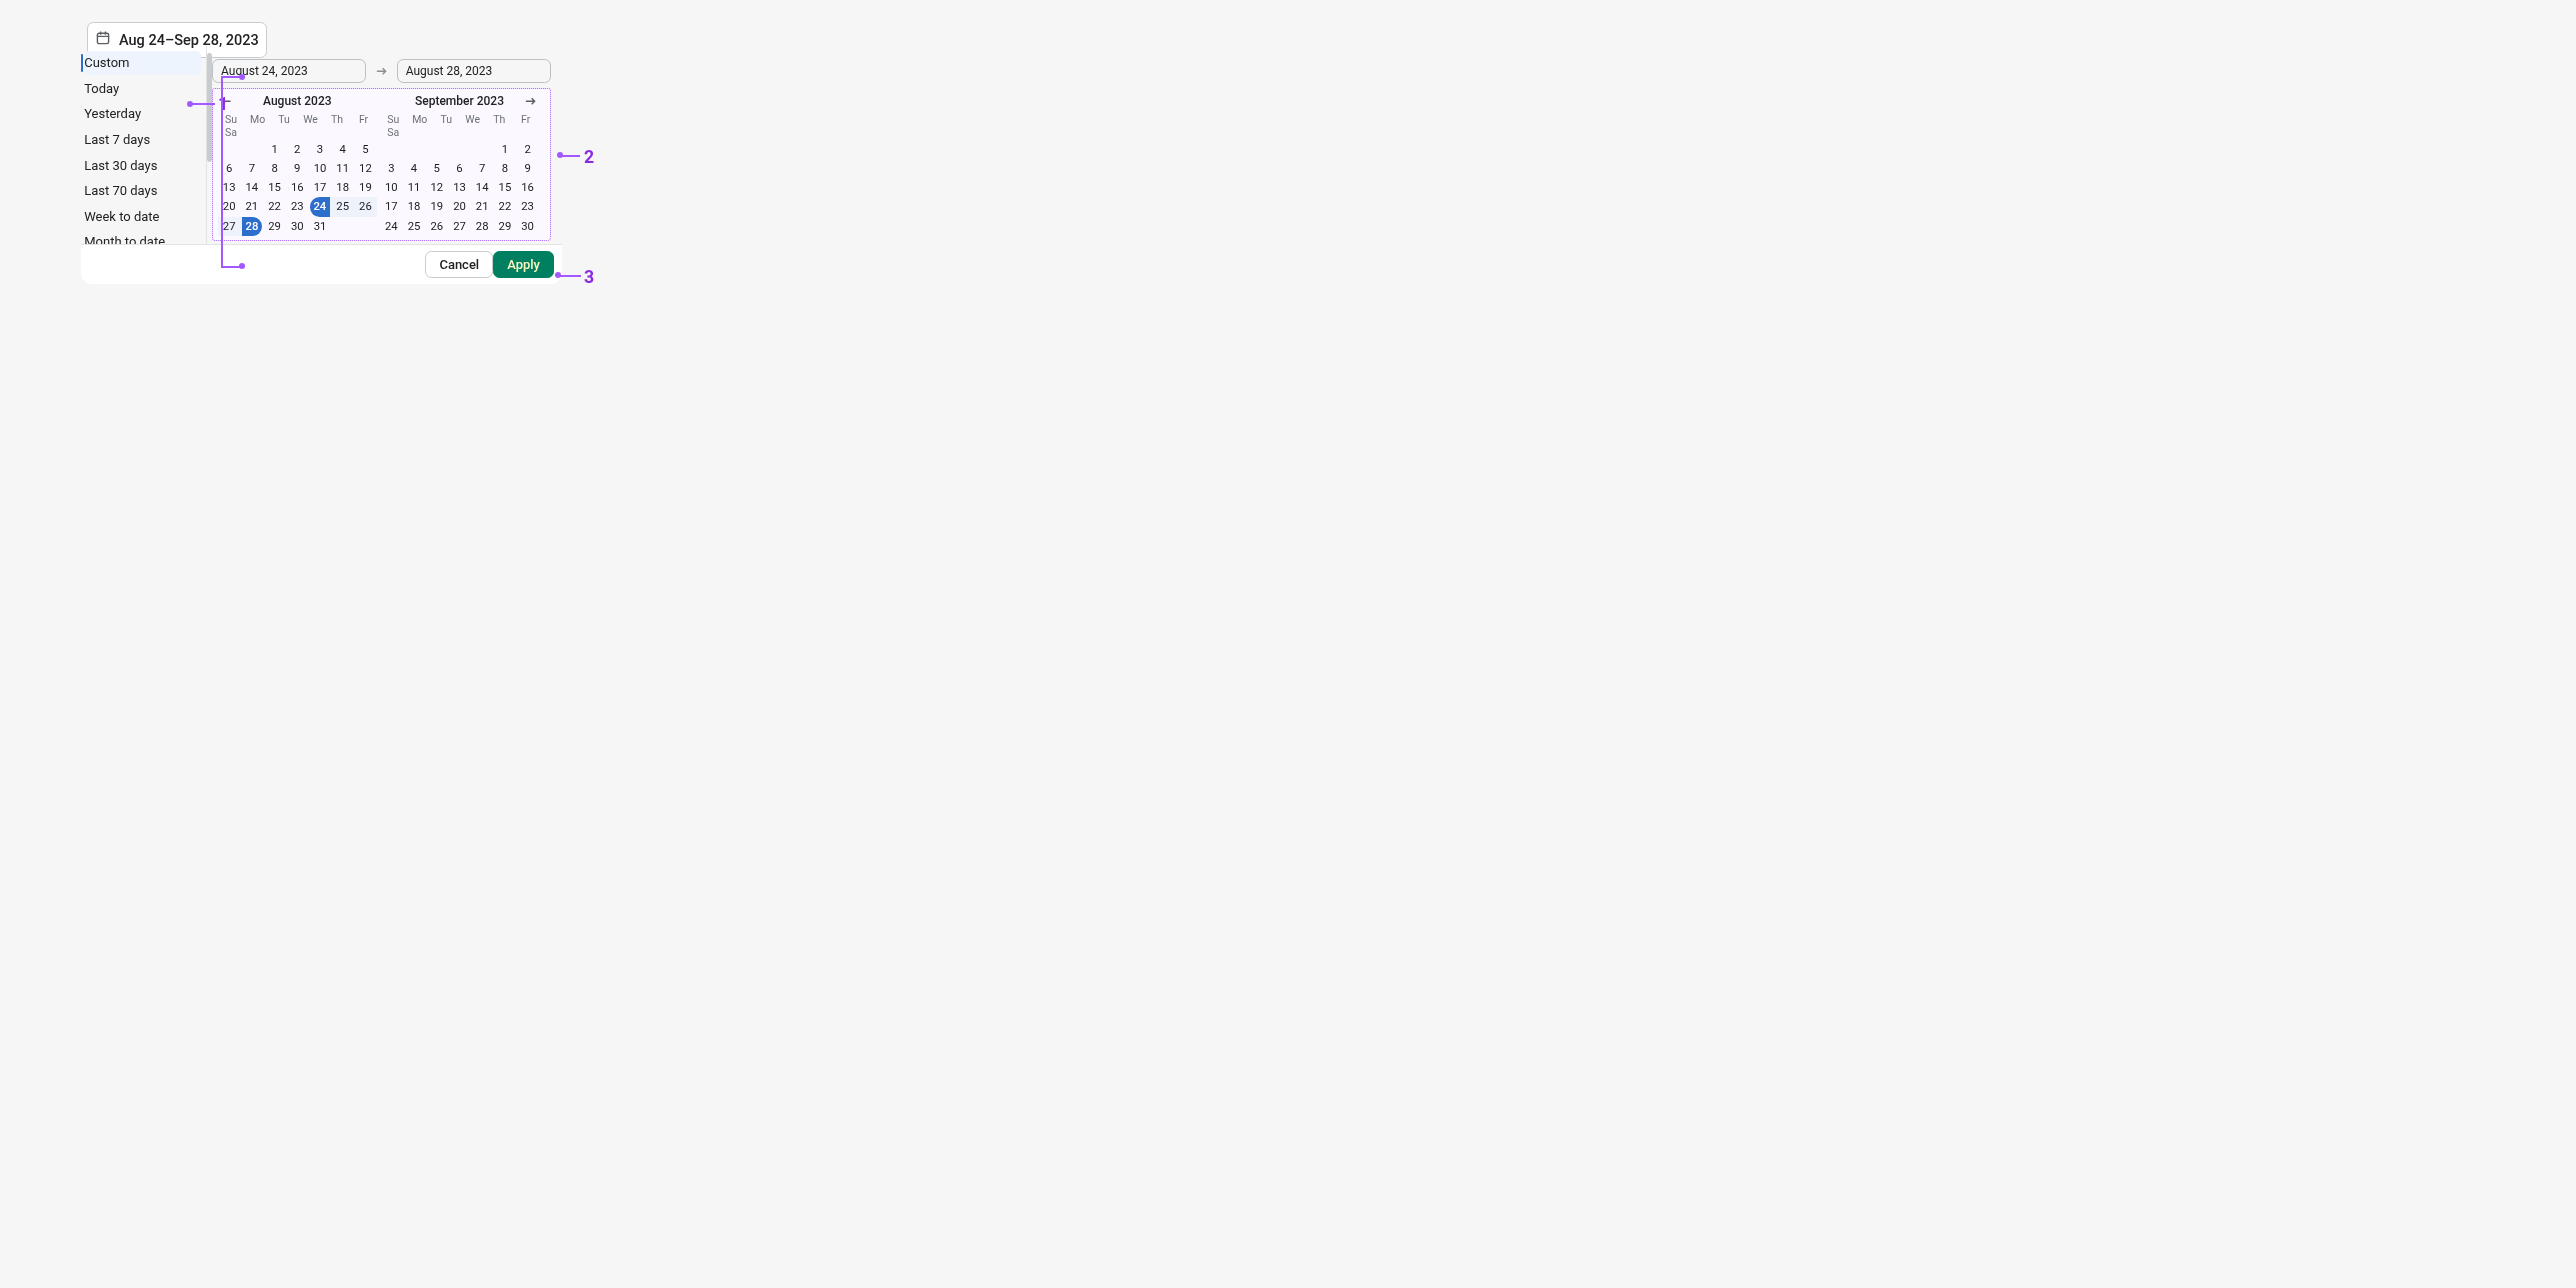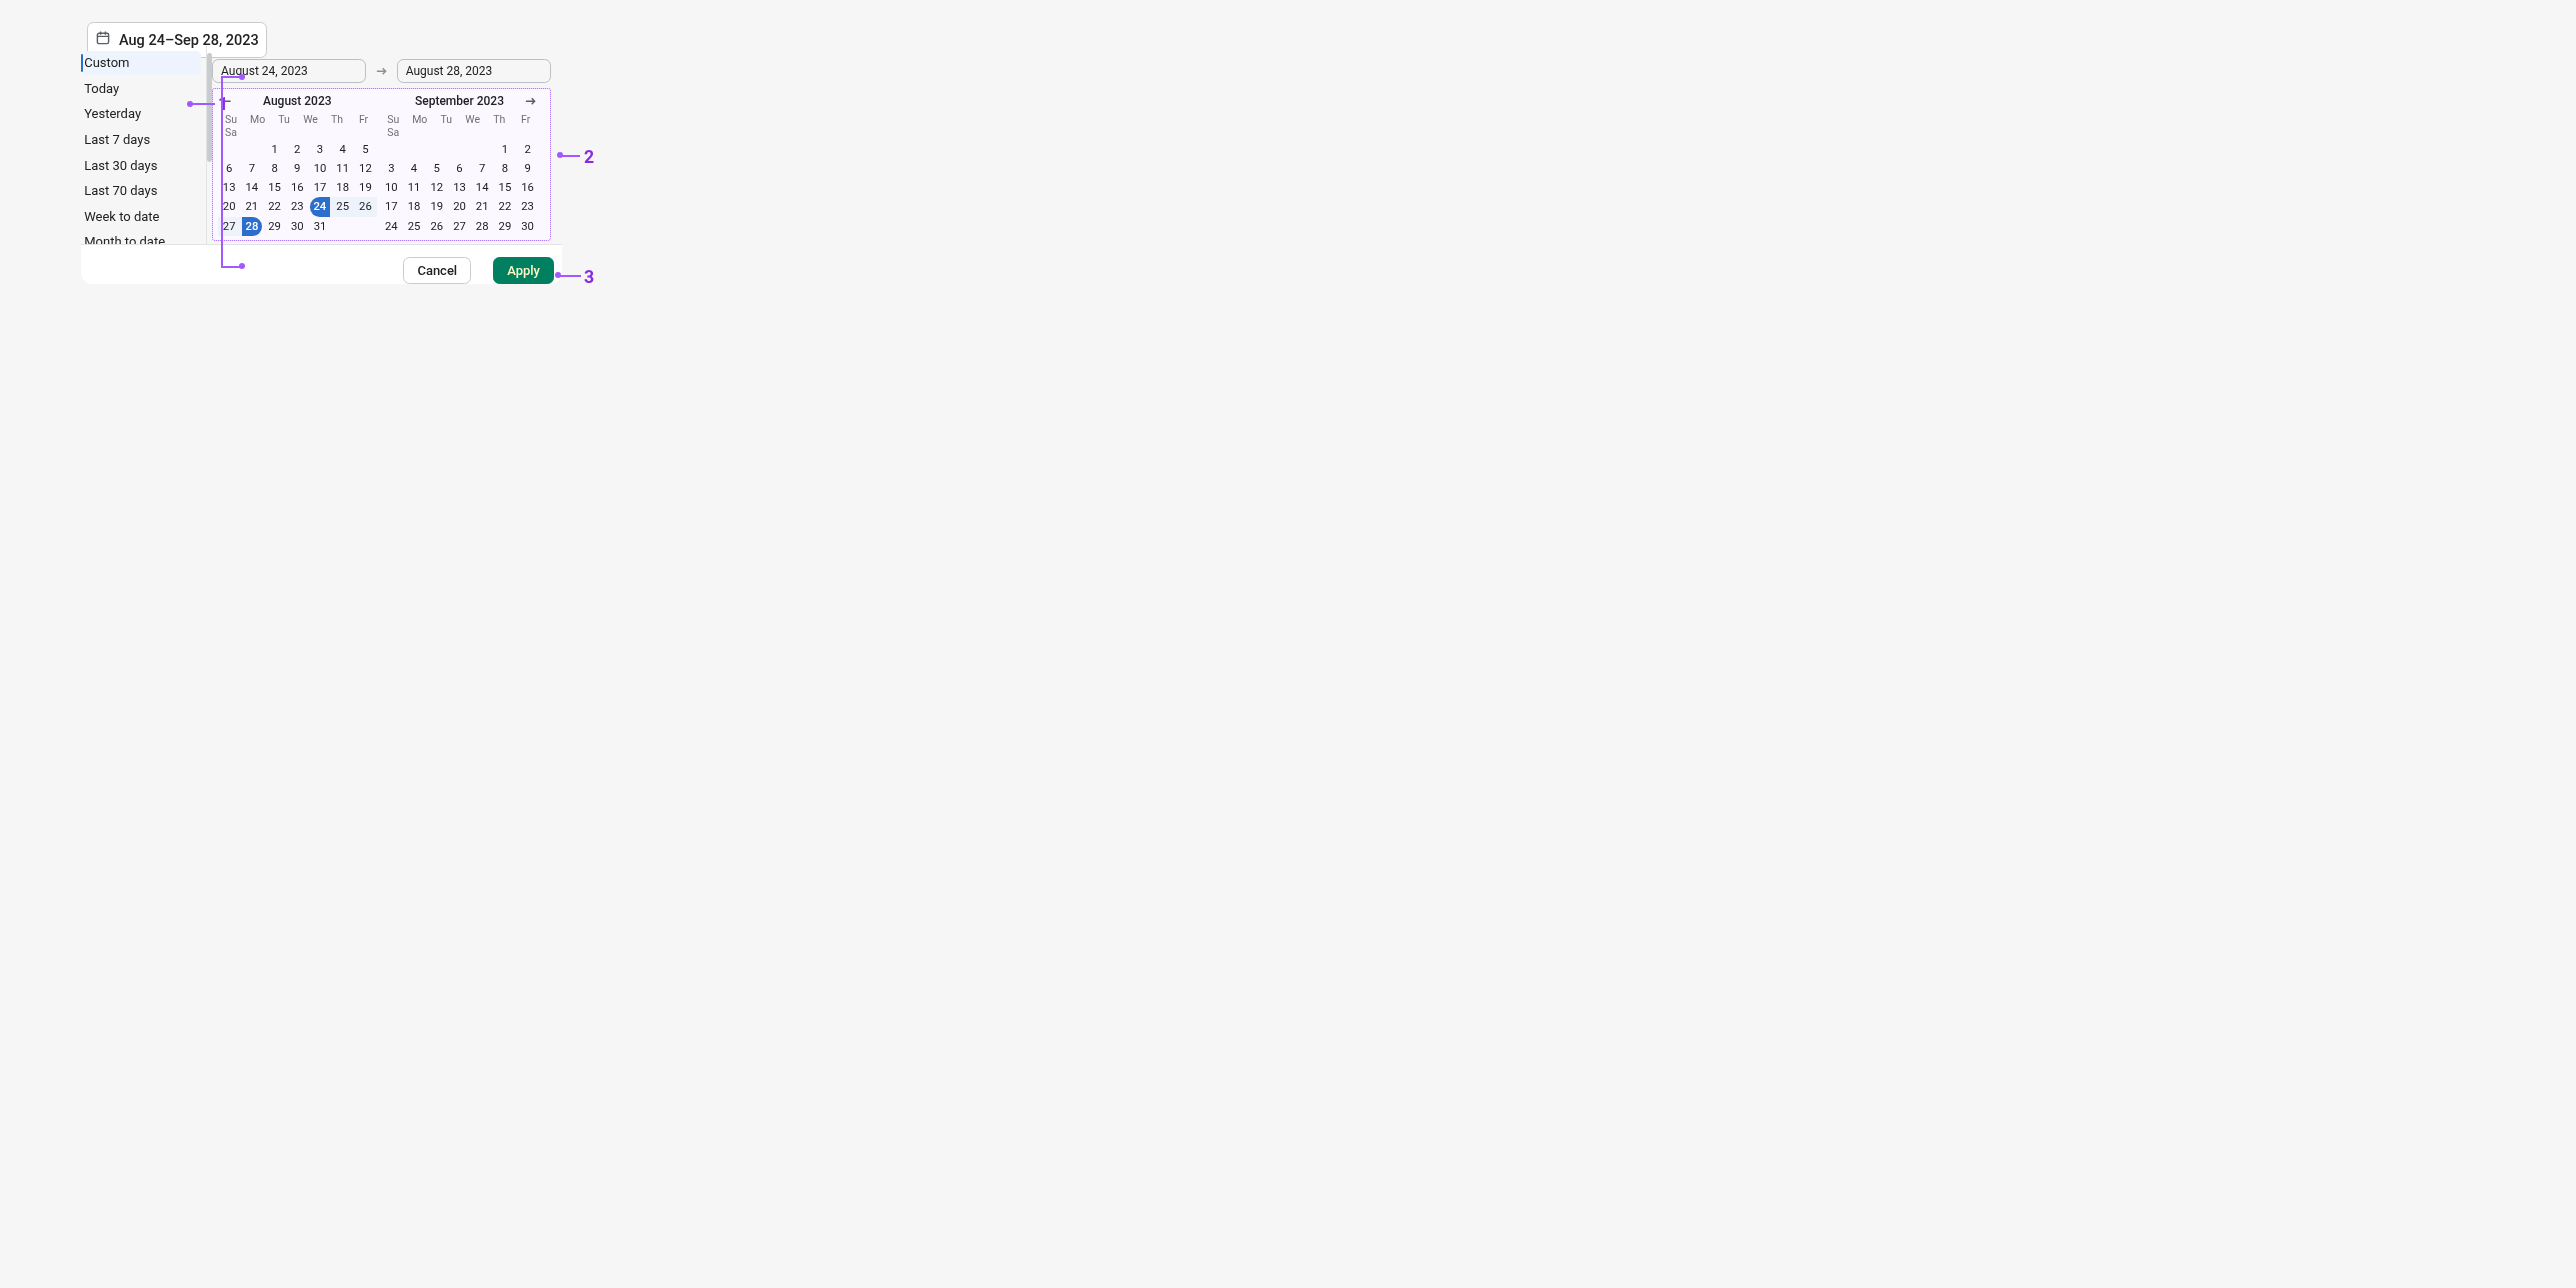--- a/index.html
+++ b/index.html
@@ -118,22 +118,22 @@
   }
   .cell.start .bubble { border-radius:9.7px 0 0 9.7px; left:1.6px;}
   .cell.end   .bubble { border-radius:0 9.7px 9.7px 0; right:1.6px;}
   .cell.start { background:linear-gradient(to right, transparent 50%, #eef2fb 50%);}
   .cell.end   { background:linear-gradient(to right, #eef2fb 50%, transparent 50%);}
 
   
   .footer {
     position:absolute; left:0; right:0; top:198px; height:40px;
     border-top:0.8px solid #e1e3e5;
-    display:flex; justify-content:flex-end; align-items:flex-end;
-    gap:22px; padding-right:8px;
+    display:flex; justify-content:flex-end; align-items:center;
+    gap:0; padding-right:8px;
     background:#fff;
     border-bottom-left-radius:11.3px; border-bottom-right-radius:11.3px;
   }
   .btn {
     height:27px; padding:0 13px; border-radius:6.4px;
     font-size:13px; font-weight:500;
     display:flex; align-items:center; cursor:pointer;
   }
   .btn-secondary { background:#fff; border:0.8px solid #c9cccf; color:#202223;}
   .btn-primary   { background:#008060; border:0.8px solid #008060; color:#fef9c3;}

